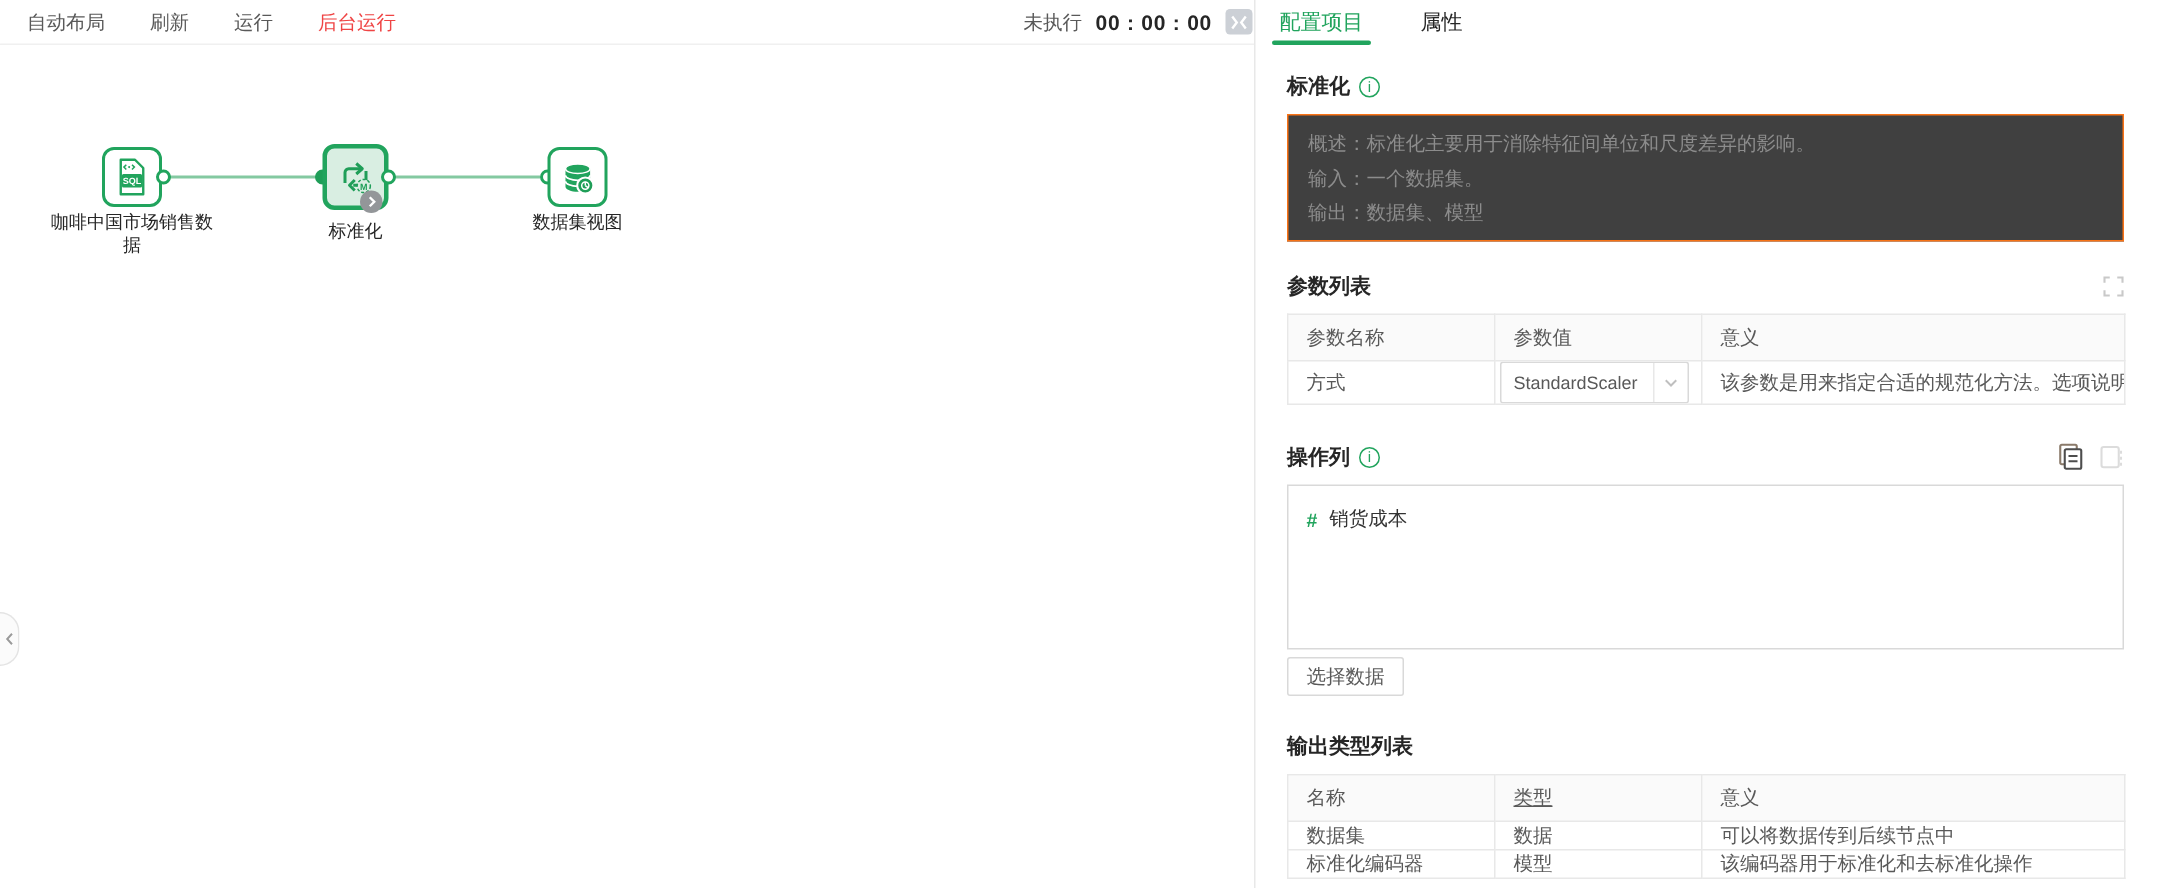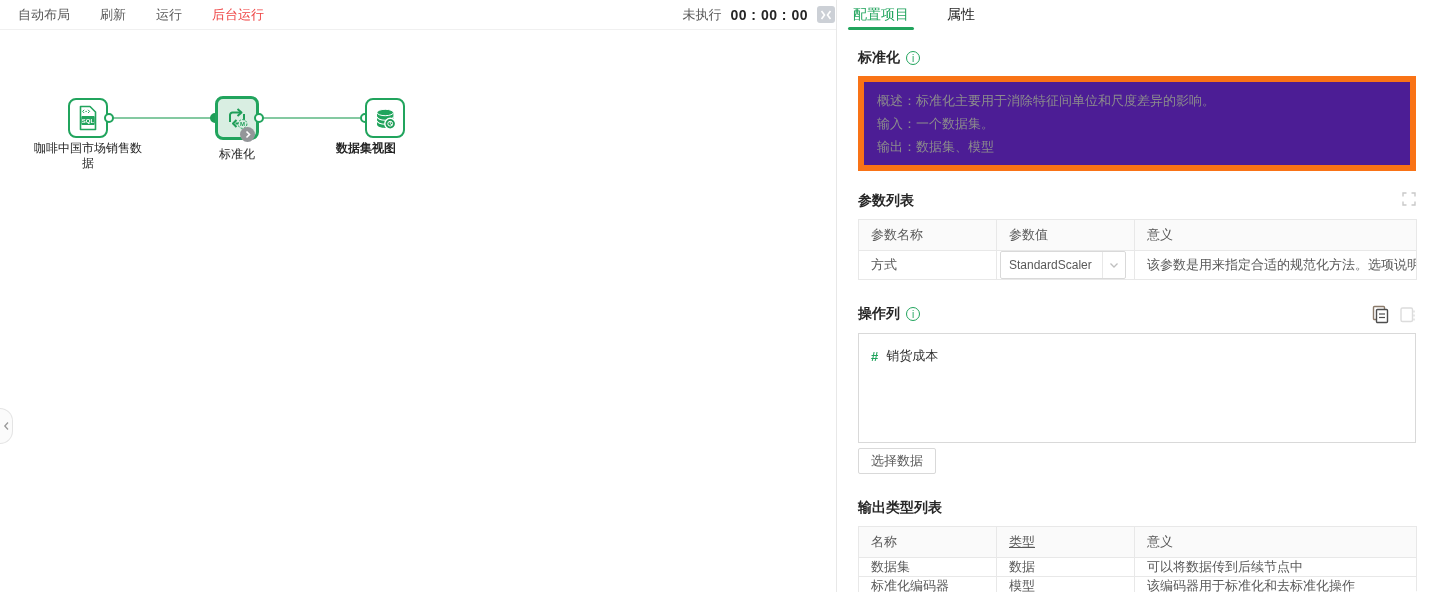--- a/index.html
+++ b/index.html
@@ -40,23 +40,23 @@
   .panel-tabs{height:30px;display:flex;gap:38px;padding-left:16px;align-items:stretch;}
   .tab{font-size:14px;color:var(--txt-dark);display:flex;align-items:center;position:relative;cursor:pointer;}
   .tab.active{color:var(--green);}
   .tab.active::after{content:"";position:absolute;left:-5px;right:-5px;bottom:0;height:3px;background:var(--green);border-radius:2px;}
   .panel-body{padding:19px 23px 0 21px;}
 
   .sec-title{font-size:14px;font-weight:700;color:var(--txt-dark);display:flex;align-items:center;}
   .info-icon{display:inline-block;width:14px;height:14px;border:1px solid var(--green);border-radius:50%;color:var(--green);font-size:10px;line-height:13px;text-align:center;margin-left:6px;font-weight:400;cursor:pointer;}
   .info-icon::after{content:"i";}
 
-  .desc-box{margin-top:9px;width:558px;background:#4c1d95;border:6px solid #f97316;padding:7px 13px;font-size:13px;line-height:23px;color:#8c8c8c;}
-
-  .sec-head{display:flex;align-items:flex-start;justify-content:space-between;}
+  .desc-box{margin-top:9px;width:558px;background:#404040;border:1px solid #f97316;padding:7px 13px;font-size:13px;line-height:23px;color:#8c8c8c;}
+
+  .sec-head{display:flex;align-items:center;justify-content:space-between;}
   .mt-lg{margin-top:21px;}
   .mt-xl{margin-top:25px;}
 
   table{border-collapse:collapse;width:558px;font-size:13px;color:var(--txt);margin-top:9px;table-layout:fixed;}
   th,td{border:1px solid var(--border);text-align:left;padding:0 12px;font-weight:400;white-space:nowrap;overflow:hidden;}
   th{height:31px;background:#fafafa;}
   td{height:19px;background:#fff;}
   .u{text-decoration:underline;}
 
   .dropdown{width:126px;height:28px;border:1px solid #d9d9d9;border-radius:2px;background:#fff;display:flex;align-items:center;cursor:pointer;}
@@ -137,21 +137,21 @@
         <path d="M4 6.5 v12 c0 1.9 3.8 3.4 8.2 3.4 s8.2-1.5 8.2-3.4 v-12" fill="#21a45d"></path>
         <ellipse cx="12.2" cy="6.5" rx="8.2" ry="3.2" fill="#21a45d" stroke="#fff" stroke-width="1"></ellipse>
         <path d="M4 10.8 c0 1.9 3.8 3.4 8.2 3.4 s8.2-1.5 8.2-3.4" fill="none" stroke="#fff" stroke-width="1.1"></path>
         <path d="M4 14.8 c0 1.9 3.8 3.4 8.2 3.4" fill="none" stroke="#fff" stroke-width="1.1"></path>
         <circle cx="17.2" cy="17.7" r="5.4" fill="#1f9e58" stroke="#fff" stroke-width="1.4"></circle>
         <circle cx="17.2" cy="17.7" r="2.4" fill="none" stroke="#fff" stroke-width="1"></circle>
         <line x1="17.2" y1="17.7" x2="17.2" y2="15.1" stroke="#fff" stroke-width="1"></line>
         <line x1="17.2" y1="17.7" x2="19.3" y2="19.2" stroke="#fff" stroke-width="1"></line>
       </svg>
     </div>
-    <div class="node-label" style="left:326px;top:111px;width:80px;font-weight:bold;">数据集视图</div>
+    <div class="node-label" style="left:345px;top:111px;width:80px;">数据集视图</div>
 
     <div class="edge-tab">
       <svg width="7" height="10" viewBox="0 0 7 10">
         <polyline points="5,1.5 1.8,5 5,8.5" fill="none" stroke="#9a9a9a" stroke-width="1.3"></polyline>
       </svg>
     </div>
   </div>
 
   <div class="panel">
     <div class="panel-tabs">

